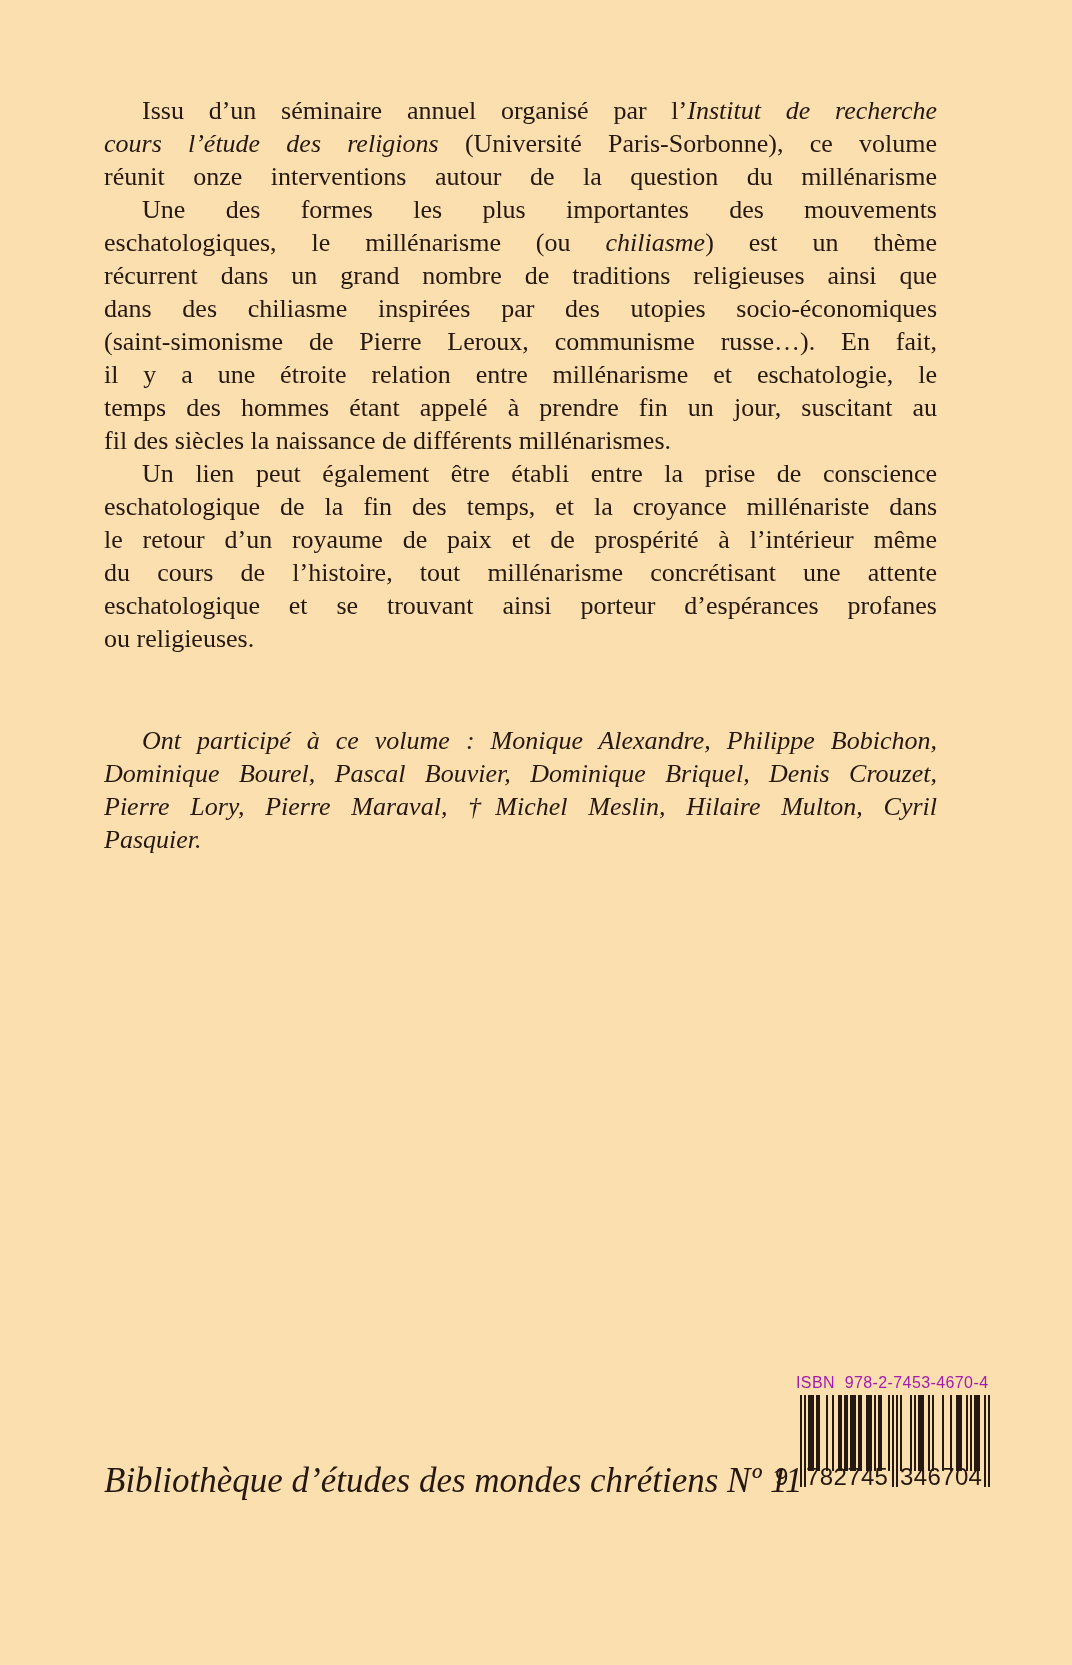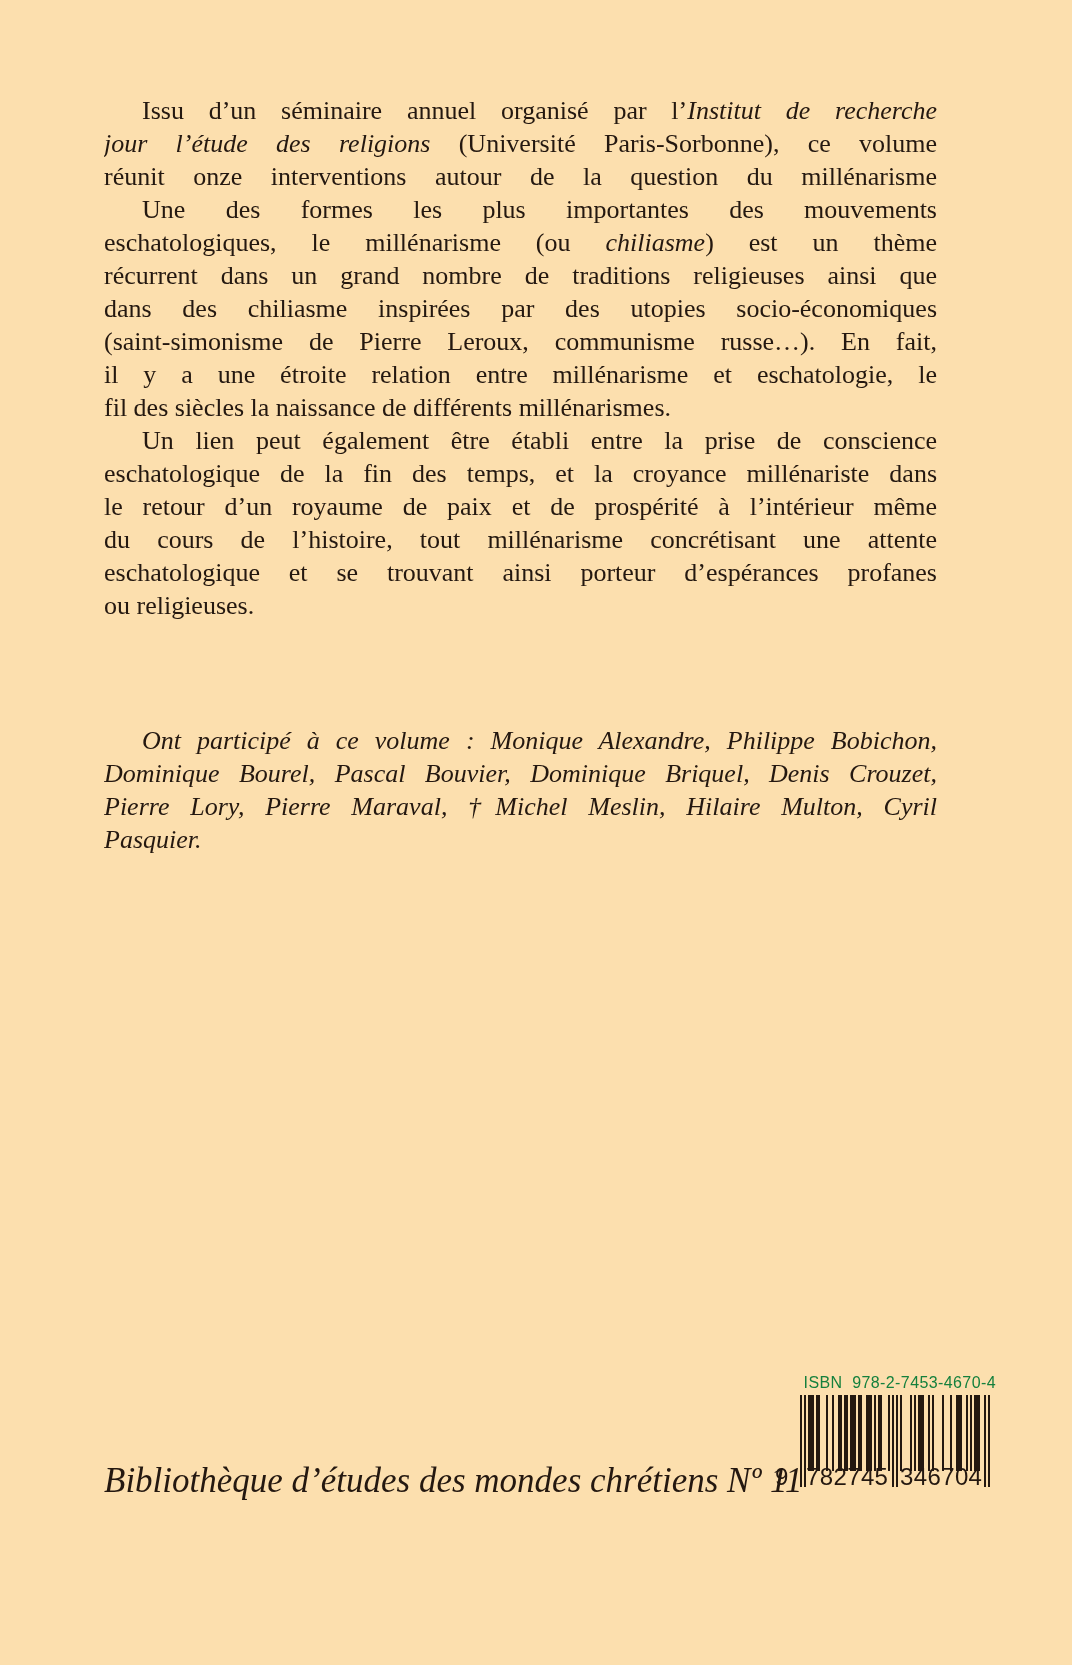--- a/index.html
+++ b/index.html
@@ -35,22 +35,22 @@
   
   .series-note{
     position:absolute;left:104px;top:1461px;
     font-size:35px;font-style:italic;
     white-space:nowrap;
   }
   .isbn-line{
     position:absolute;left:796px;top:1374px;width:200px;
     font-family:"Liberation Sans", sans-serif;
     font-size:16px;letter-spacing:.4px;
-    text-align:right;white-space:nowrap;
-    color:#15803d;
+    text-align:left;white-space:nowrap;
+    color:#a21caf;
   }
   .barcode-wrap{
     position:absolute;left:775px;top:1395px;width:215px;height:100px;
   }
   .barcode-wrap svg{position:absolute;left:25px;top:0;}
   .bc-digits{
     position:absolute;top:70px;
     font-family:"Liberation Sans", sans-serif;
     font-size:24px;line-height:24px;color:#241810;
     display:flex;justify-content:space-between;
@@ -59,28 +59,29 @@
   .bc-g1{left:31px;width:82px;}
   .bc-g2{left:125px;width:82px;}
 </style>
 </head>
 <body>
 
 <div class="cover">
 
   <div class="synopsis" id="synopsis">
       <div class="line indent"><span>Issu d’un séminaire annuel organisé par l’</span><span class="seg-i">Institut de recherche</span></div>
-      <div class="line"><span class="seg-i">jour l’étude des religions</span><span> (Université Paris-Sorbonne), ce volume</span></div>
+      <div class="line"><span class="seg-i">cours l’étude des religions</span><span> (Université Paris-Sorbonne), ce volume</span></div>
       <div class="line"><span>réunit onze interventions autour de la question du millénarisme</span></div>
       <div class="line indent"><span>Une des formes les plus importantes des mouvements</span></div>
       <div class="line"><span>eschatologiques, le millénarisme (ou </span><span class="seg-i">chiliasme</span><span>) est un thème</span></div>
       <div class="line"><span>récurrent dans un grand nombre de traditions religieuses ainsi que</span></div>
       <div class="line"><span>dans des chiliasme inspirées par des utopies socio-économiques</span></div>
       <div class="line"><span>(saint-simonisme de Pierre Leroux, communisme russe…). En fait,</span></div>
       <div class="line"><span>il y a une étroite relation entre millénarisme et eschatologie, le</span></div>
+      <div class="line"><span>temps des hommes étant appelé à prendre fin un jour, suscitant au</span></div>
       <div class="line last"><span>fil des siècles la naissance de différents millénarismes.</span></div>
       <div class="line indent"><span>Un lien peut également être établi entre la prise de conscience</span></div>
       <div class="line"><span>eschatologique de la fin des temps, et la croyance millénariste dans</span></div>
       <div class="line"><span>le retour d’un royaume de paix et de prospérité à l’intérieur même</span></div>
       <div class="line"><span>du cours de l’histoire, tout millénarisme concrétisant une attente</span></div>
       <div class="line"><span>eschatologique et se trouvant ainsi porteur d’espérances profanes</span></div>
       <div class="line last"><span>ou religieuses.</span></div>
     </div>
 
   <div class="contributors" id="contributors">

